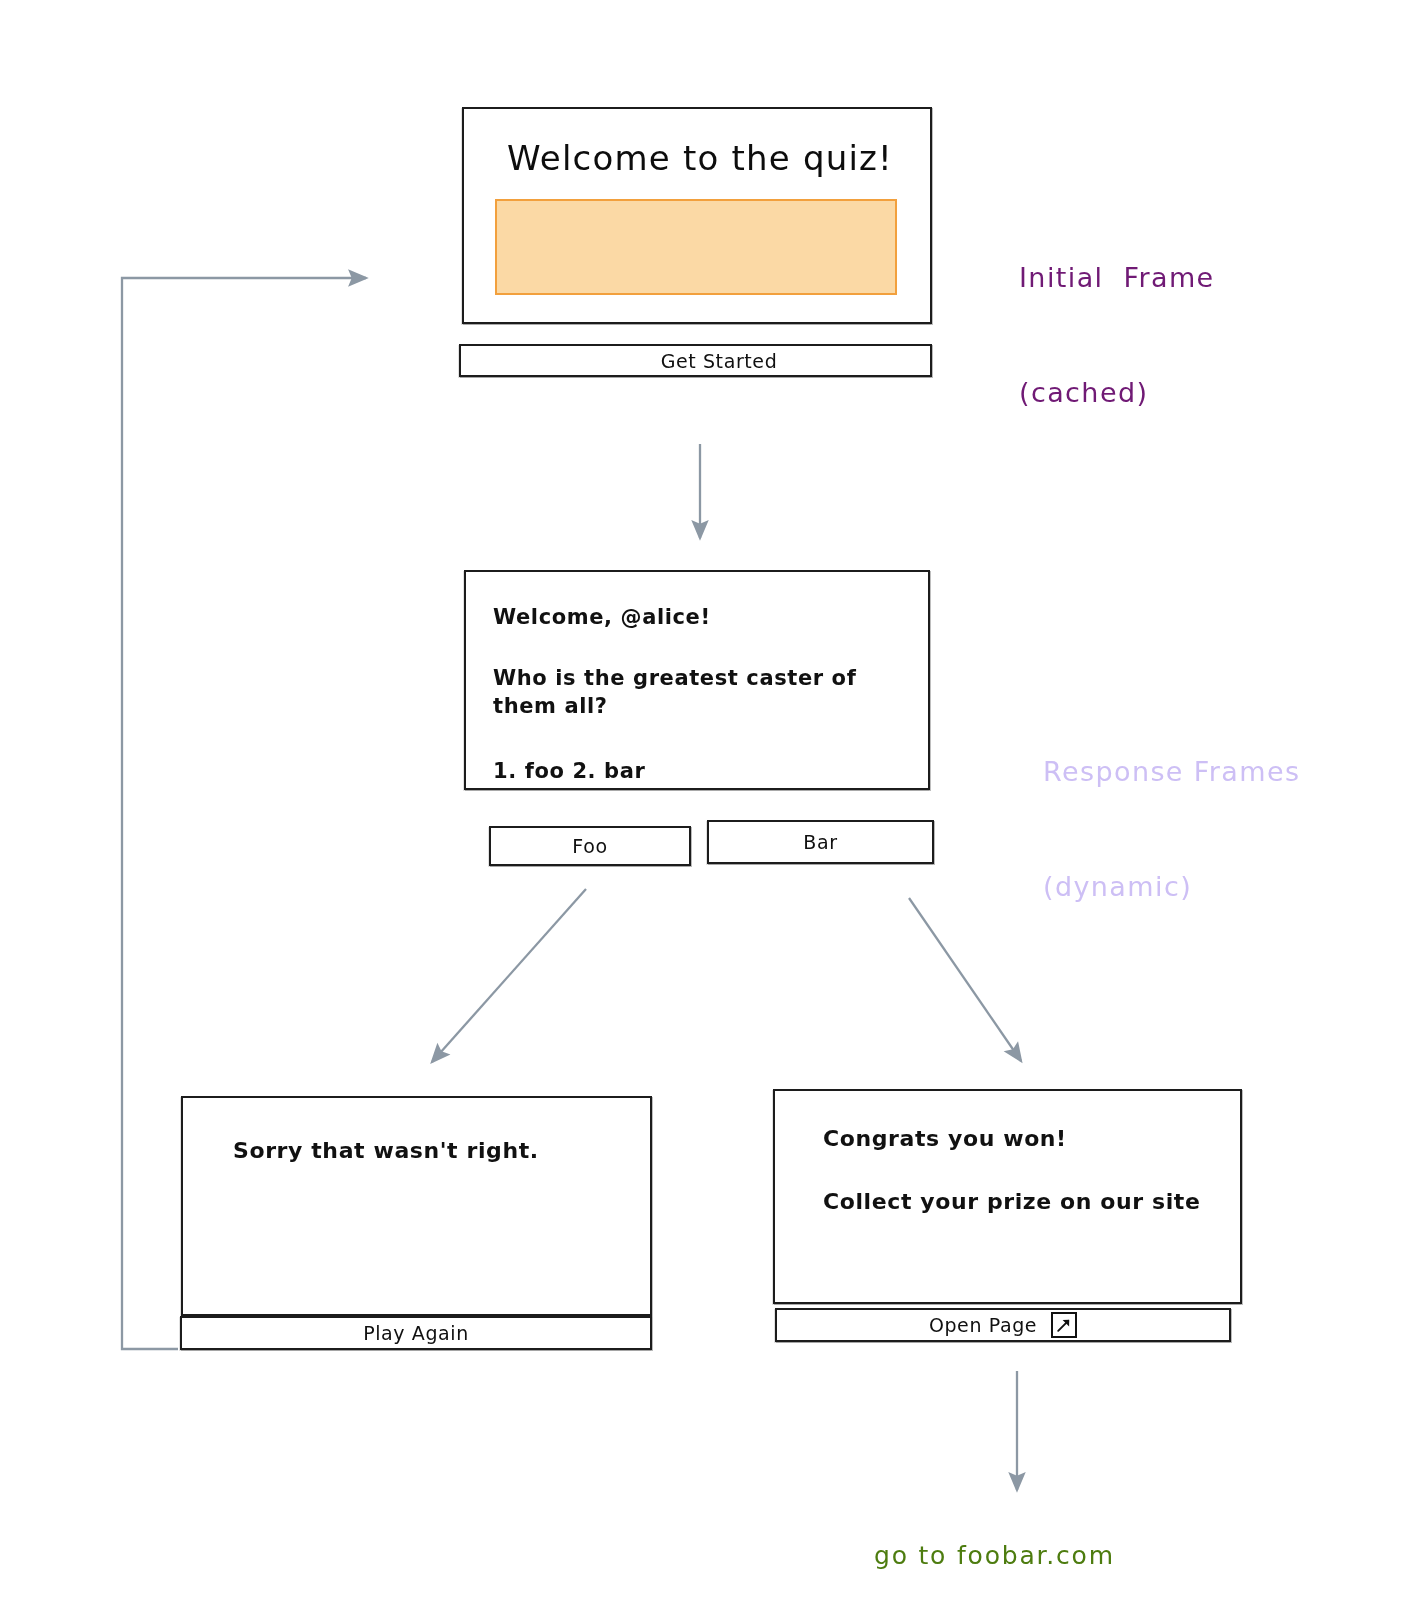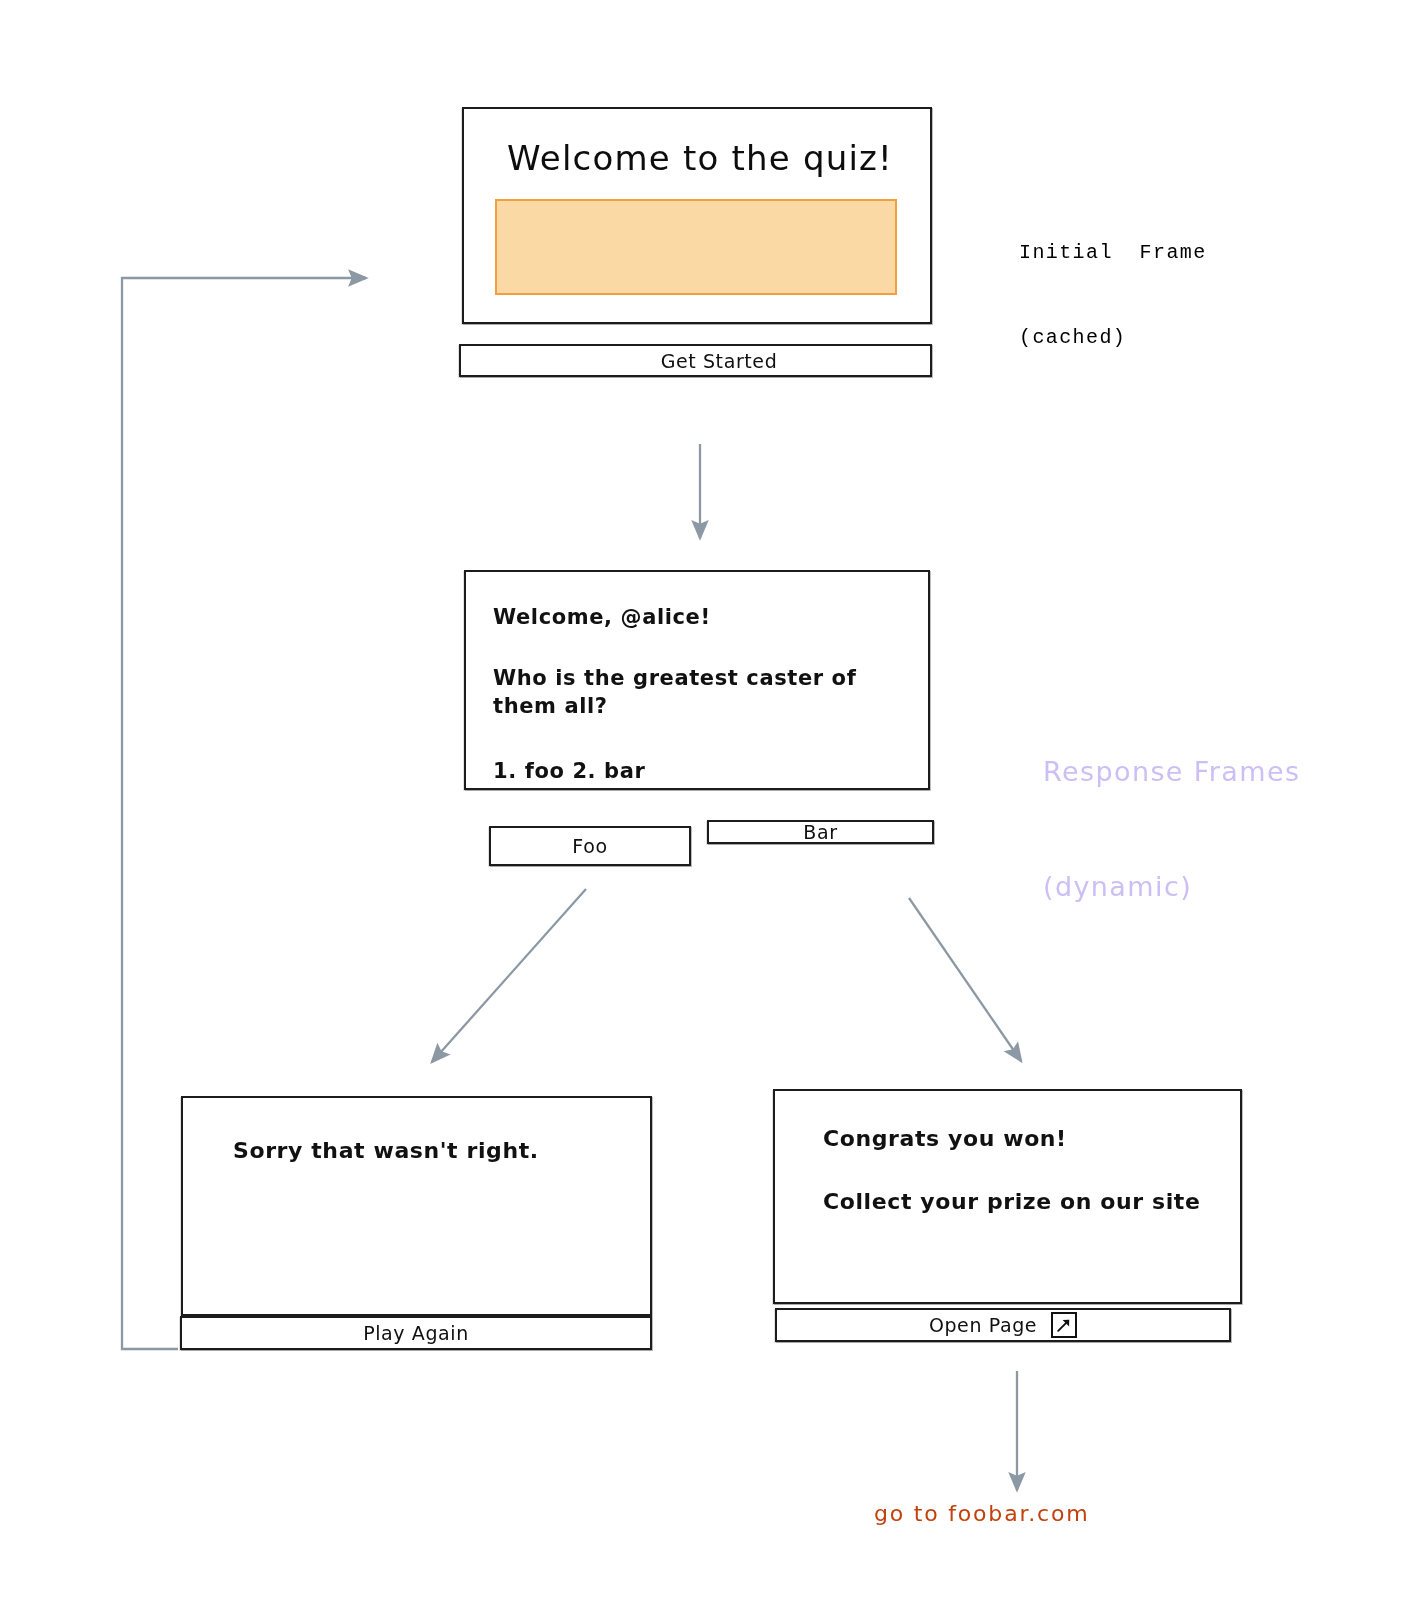--- a/index.html
+++ b/index.html
@@ -68,34 +68,34 @@
     box-sizing: border-box;
   }
   
   .annot {
     position: absolute;
     line-height: 1.42;
     white-space: pre;
     letter-spacing: 1.4px;
   }
   .annot-cached {
-    font-size: 20px;
-    color: #000000;
-    font-family: Liberation Mono, monospace;
+    font-size: 27px;
+    color: #701a75;
   }
   .annot-dynamic {
     font-size: 27px;
     color: #cdbff5;
   }
   .footer-note {
     position: absolute;
-    font-size: 22px;
-    color: #c2410c;
+    font-size: 25px;
+    color: #4d7c0f;
     letter-spacing: 1.8px;
     white-space: nowrap;
+    margin-top: 40px;
   }
   
   #arrows {
     position: absolute;
     left: 0; top: 0;
     width: 1412px;
     height: 1600px;
     pointer-events: none;
   }
   
@@ -151,21 +151,21 @@
   <div class="f-line" style="left:493px; top:603px;">Welcome, @alice!</div>
   <div class="f-line" style="left:493px; top:664px;">
     <div>Who is the greatest caster of</div>
     <div>them all?</div>
   </div>
   <div class="f-line" style="left:493px; top:757px;">1. foo        2. bar</div>
 
   <div class="btn" style="left:489px; top:826px; width:202px; height:40px;">
     <span class="btn-label">Foo</span>
   </div>
-  <div class="btn" style="left:707px; top:820px; width:227px; height:24px;">
+  <div class="btn" style="left:707px; top:820px; width:227px; height:44px;">
     <span class="btn-label">Bar</span>
   </div>
 
   <div class="annot annot-dynamic" style="left:1043px; top:676px;">
     <div>Response Frames</div>
     <div>(dynamic)</div>
   </div>
 
   <div class="frame" style="left:181px; top:1096px; width:471px; height:220px;">
   </div>

